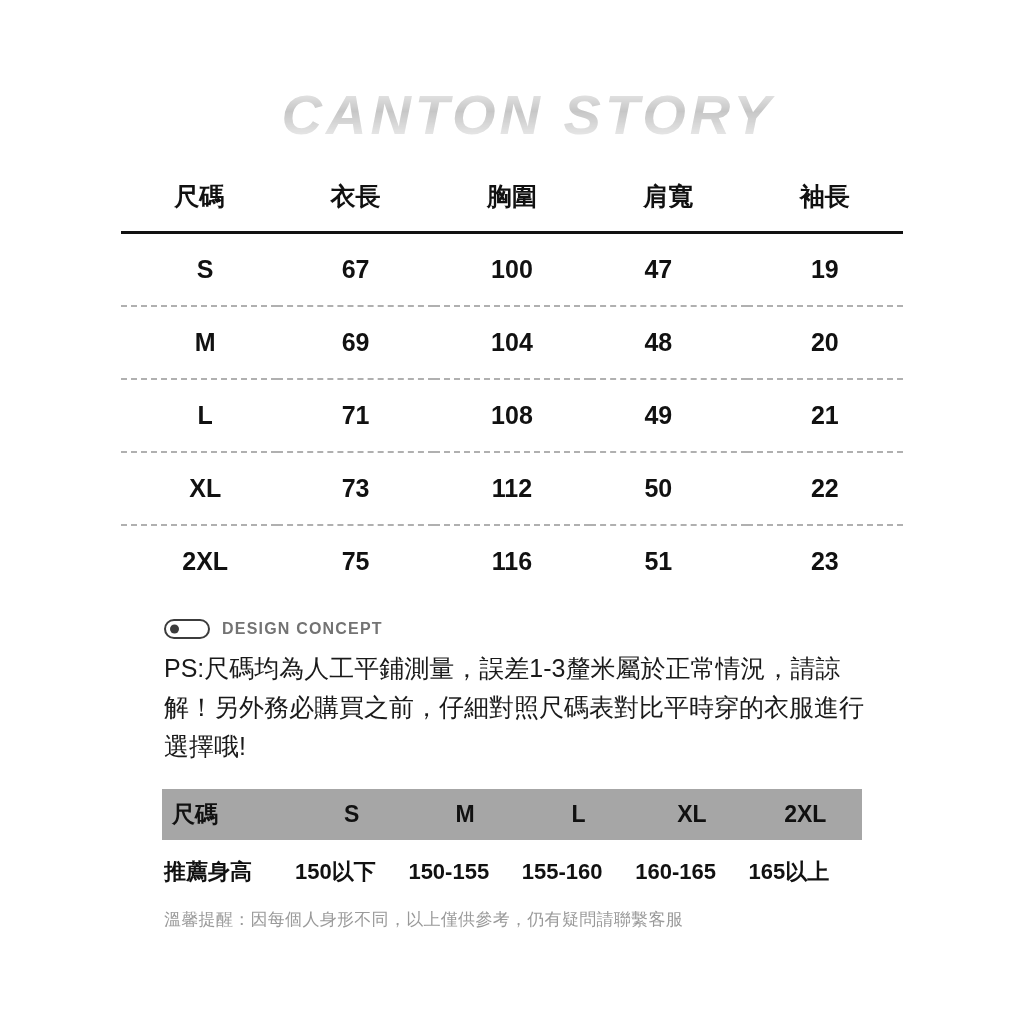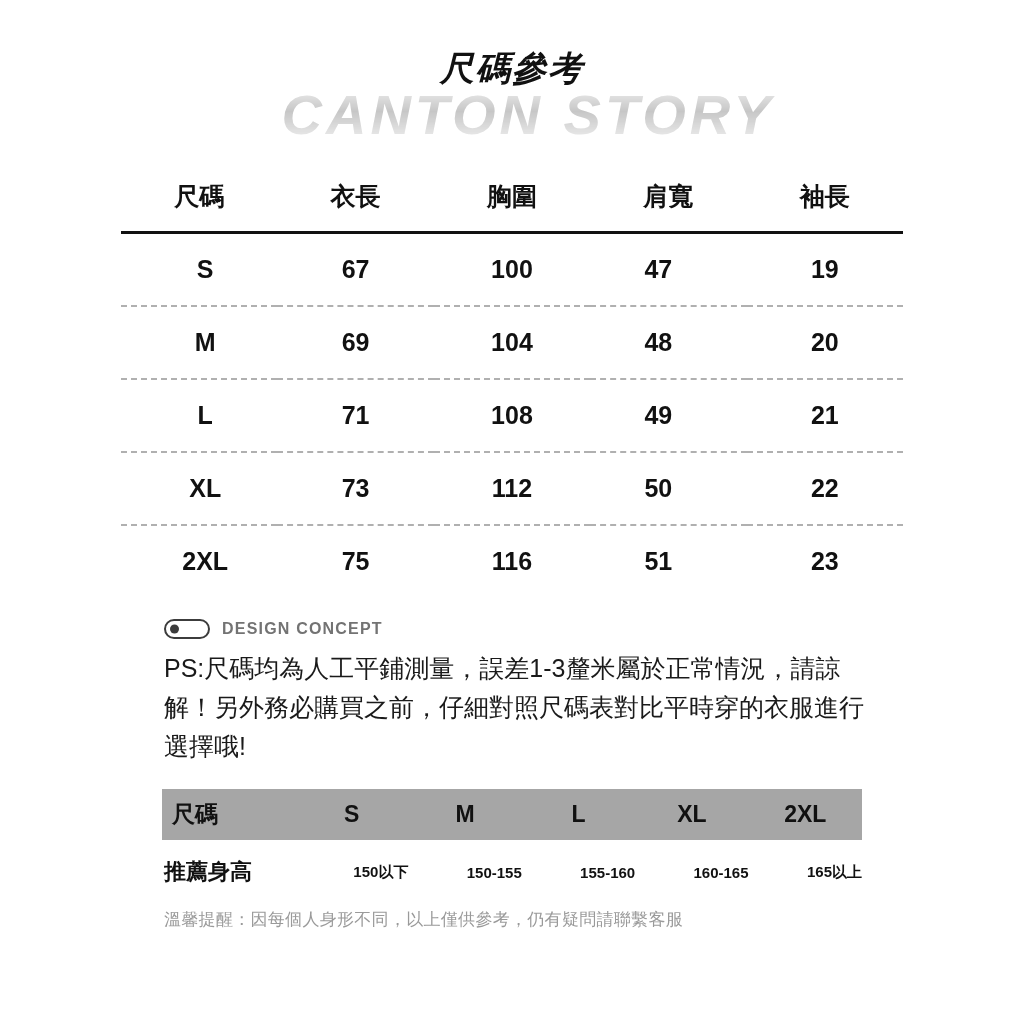--- a/index.html
+++ b/index.html
@@ -157,23 +157,23 @@
     font-size: 23px;
     font-weight: bold;
     padding: 10px 0;
     text-align: center;
   }
   .rec-table thead th.first {
     text-align: left;
     padding-left: 10px;
   }
   .rec-table tbody td {
-    font-size: 15px;
-    font-weight: bold;
-    text-align: right;
+    font-size: 22px;
+    font-weight: bold;
+    text-align: left;
     padding: 17px 0;
     color: #111;
   }
   .rec-table tbody td.first {
     text-align: left;
     font-size: 22px;
     padding-left: 2px;
     white-space: nowrap;
   }
   .rec-col-label { width: 19%; }
@@ -184,21 +184,20 @@
     font-size: 17px;
     color: #9a9a9a;
     letter-spacing: 0.3px;
   }
 </style>
 </head>
 <body>
 
 <div class="header">
   <div class="watermark">CANTON STORY</div>
-  <div class="title-zh">尺碼參考</div>
 </div>
 
 <table class="size-table">
   <thead>
     <tr>
       <th class="col-size">尺碼</th>
       <th class="col-len">衣長</th>
       <th class="col-bust">胸圍</th>
       <th class="col-shld">肩寬</th>
       <th class="col-sleeve">袖長</th>

